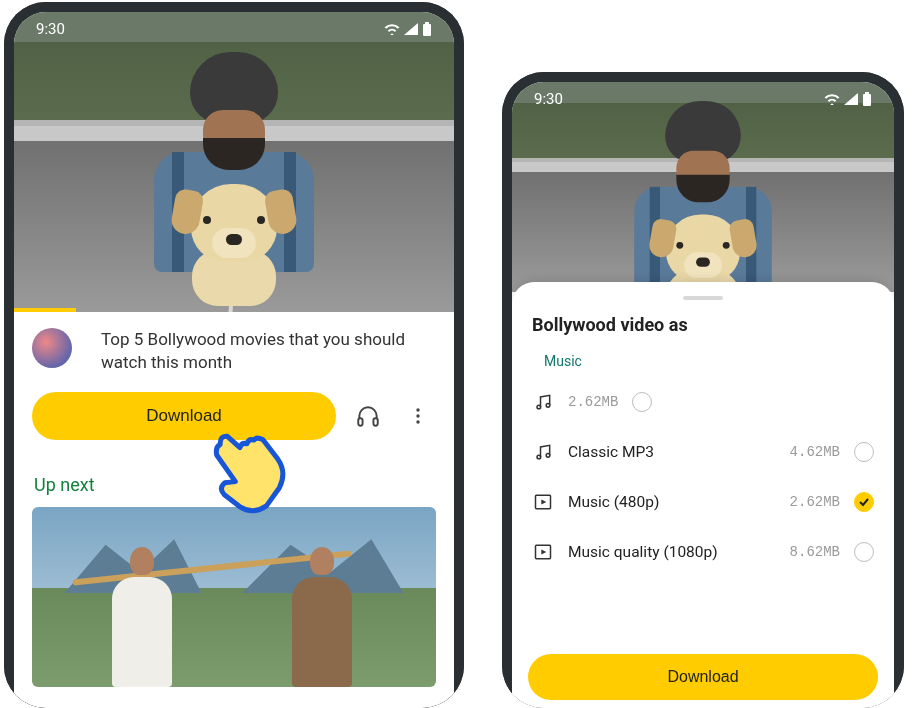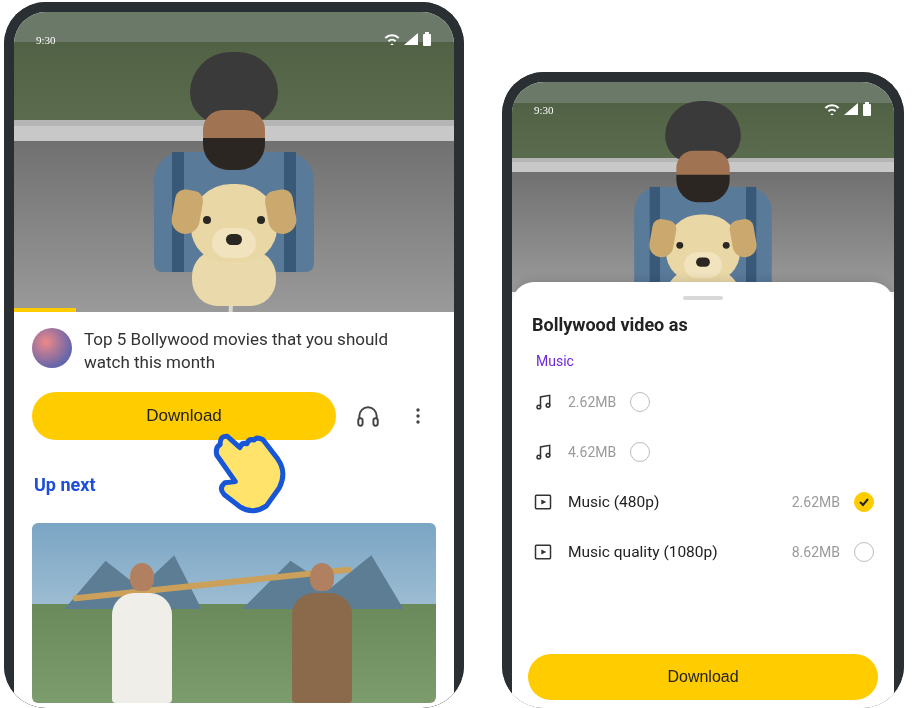--- a/index.html
+++ b/index.html
@@ -25,27 +25,26 @@
     background: #fff;
   }
   .phone-left { left: 4px; top: 2px; width: 460px; height: 706px; }
   .phone-right { left: 502px; top: 72px; width: 402px; height: 636px; }
 
   .status-bar {
     position: absolute;
     top: 0; left: 0; right: 0;
     height: 34px;
     display: flex;
-    align-items: flex-end;
+    align-items: center;
     justify-content: space-between;
     padding: 0 22px;
     color: #fff;
-    font-size: 11px;
+    font-size: 15px;
     z-index: 5;
-    font-family: Liberation Serif, serif;
   }
   .status-icons { display: flex; gap: 4px; align-items: center; }
 
   .hero {
     position: relative;
     width: 100%;
   }
   .hero-left { height: 300px; }
   .hero-right { height: 210px; }
 
@@ -93,21 +92,21 @@
               width:16px; height:11px; background:#2a2622; border-radius:8px; }
   .dog-eye { position:absolute; width:8px; height:8px; background:#2a2622; border-radius:50%; top:32px; }
   .dog-eye.l { left:24px; } .dog-eye.r { right:24px; }
   .dog-chest { position:absolute; left:50%; top:66px; transform:translateX(-50%);
                width:84px; height:56px; background:#ead9aa; border-radius:26px; }
 
   .progress-bar { position:absolute; left:0; bottom:0; height:4px; width:14%; background:#ffcc00; }
 
   .video-meta {
     padding: 16px 18px 10px;
-    display: flex; gap: 12px;
+    display: flex; gap: 29px;
   }
   .avatar {
     width: 40px; height: 40px; border-radius: 50%;
     background: radial-gradient(circle at 35% 35%, #e88, #66a 70%);
     flex: none;
   }
   .video-title {
     font-size: 17px; line-height: 1.35; color: #333;
   }
   .action-row {
@@ -134,22 +133,22 @@
 
   .pointer {
     position: absolute;
     left: 194px; top: 416px;
     width: 110px; height: 110px;
     z-index: 10;
     pointer-events: none;
   }
 
   .section-title {
-    font-size: 18px; font-weight: 700; color: #1d4ed8;
-    padding: 30px 20px 28px;
+    font-size: 18px; font-weight: 400; color: #15803d;
+    padding: 30px 20px 12px;
   }
 
   .next-thumb {
     margin: 0 18px;
     height: 180px;
     border-radius: 6px;
     overflow: hidden;
     position: relative;
     background: linear-gradient(#7aa5c4 0%, #9cbcd2 45%, #6a8a5c 45%, #7c9c6e 100%);
   }
@@ -174,28 +173,28 @@
     background: #fff;
     border-radius: 22px 22px 0 0;
     box-shadow: 0 -2px 10px rgba(0,0,0,.12);
     padding: 14px 20px 0;
   }
   .sheet-handle {
     width: 40px; height: 4px; background:#d8d8d8; border-radius:2px;
     margin: 0 auto 14px;
   }
   .sheet-title { font-size: 18px; font-weight: 700; color:#222; margin-bottom: 18px; }
-  .group-label { font-size: 14px; color:#6d28d9; margin: 10px 4px 8px; }
+  .group-label { font-size: 14px; color:#0f766e; margin: 10px 12px 8px; }
   .opt-row {
     display: flex; align-items: center; gap: 14px;
     height: 50px;
   }
   .opt-icon { width:22px; height:22px; display:flex; align-items:center; justify-content:center; color:#333; }
   .opt-label { flex:1; font-size:15.5px; color:#222; }
-  .opt-size { font-size:14px; color:#9a9a9a; }
+  .opt-size { font-size:14px; color:#9a9a9a;font-family:Liberation Mono, monospace; }
   .radio {
     width:20px; height:20px; border:1.5px solid #bdbdbd; border-radius:50%;
     display:flex; align-items:center; justify-content:center;
   }
   .radio.selected { background:#ffcc00; border-color:#ffcc00; }
   .radio.selected svg { display:block; }
   .radio svg { display:none; }
 
   .sheet-download {
     position: absolute; left:16px; right:16px; bottom:8px;
@@ -367,20 +366,21 @@
       </div>
 
       <div class="opt-row">
         <span class="opt-icon">
           <svg width="20" height="20" viewBox="0 0 24 24" fill="none" stroke="#333" stroke-width="1.8">
               <path d="M9 18V6l11-2v12"></path>
               <circle cx="7" cy="18" r="2.2"></circle>
               <circle cx="18" cy="16" r="2.2"></circle>
             </svg>
         </span>
+        <span class="opt-label">Classic MP3</span>
         <span class="opt-size">4.62MB</span>
         <span class="radio"></span>
       </div>
 
 
       <div class="opt-row">
         <span class="opt-icon">
           <svg width="20" height="20" viewBox="0 0 24 24" fill="none" stroke="#333" stroke-width="1.8">
               <rect x="3" y="4" width="18" height="16" rx="1"></rect>
               <path d="M10 9l6 3-6 3z" fill="#333" stroke="none"></path>

